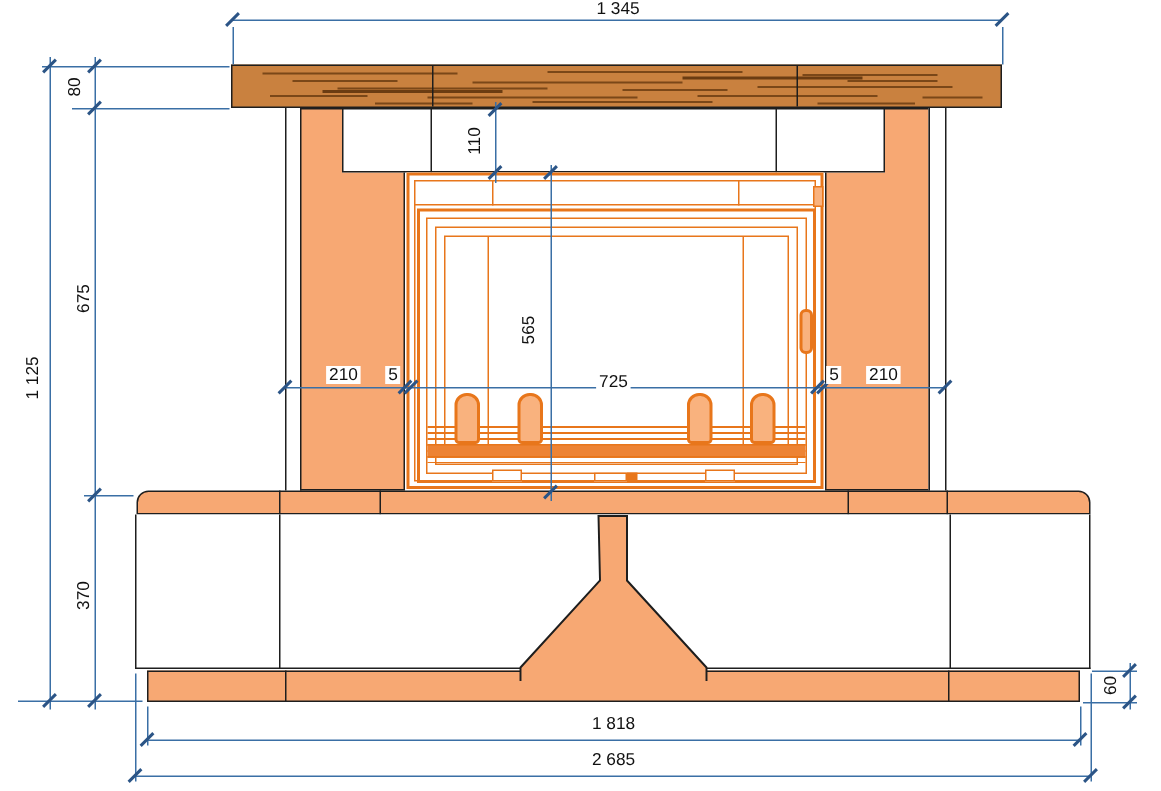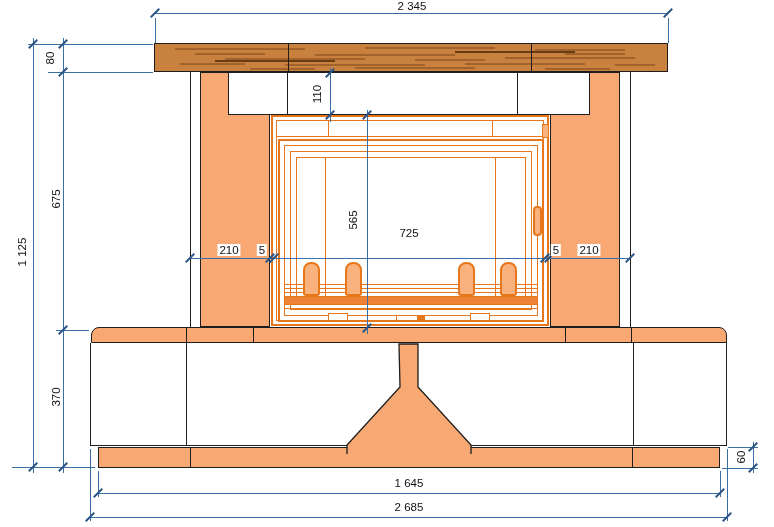--- a/index.html
+++ b/index.html
@@ -161,29 +161,29 @@
   <div class="tick" style="left:545px;top:258px;"></div>
   <div class="tick" style="left:549px;top:258px;"></div>
   <div class="tick" style="left:630px;top:258px;"></div>
   <div class="tick" style="left:753px;top:447px;"></div>
   <div class="tick" style="left:753px;top:468px;"></div>
   <div class="tick" style="left:98px;top:493px;"></div>
   <div class="tick" style="left:720px;top:493px;"></div>
   <div class="tick" style="left:90px;top:517px;"></div>
   <div class="tick" style="left:727px;top:517px;"></div>
 
-  <div class="dim-label" style="left:412px;top:6px;">2 345</div>
+  <div class="dim-label" style="left:412px;top:6px;">1 345</div>
   <div class="dim-label rot" style="left:50px;top:58px;">80</div>
   <div class="dim-label rot" style="left:56px;top:199px;">675</div>
   <div class="dim-label rot" style="left:22px;top:252px;">1 125</div>
   <div class="dim-label rot" style="left:56px;top:397px;">370</div>
   <div class="dim-label rot" style="left:317px;top:94px;">110</div>
   <div class="dim-label rot" style="left:353px;top:220px;">565</div>
   <div class="dim-label" style="left:229px;top:250px;">210</div>
   <div class="dim-label" style="left:262px;top:250px;">5</div>
-  <div class="dim-label" style="left:409px;top:233px;">725</div>
+  <div class="dim-label" style="left:409px;top:255px;">725</div>
   <div class="dim-label" style="left:556px;top:250px;">5</div>
   <div class="dim-label" style="left:589px;top:250px;">210</div>
   <div class="dim-label rot" style="left:741px;top:457px;">60</div>
-  <div class="dim-label" style="left:409px;top:483px;">1 645</div>
+  <div class="dim-label" style="left:409px;top:483px;">1 818</div>
   <div class="dim-label" style="left:409px;top:507px;">2 685</div>
 
 </div>
 
 </body></html>

